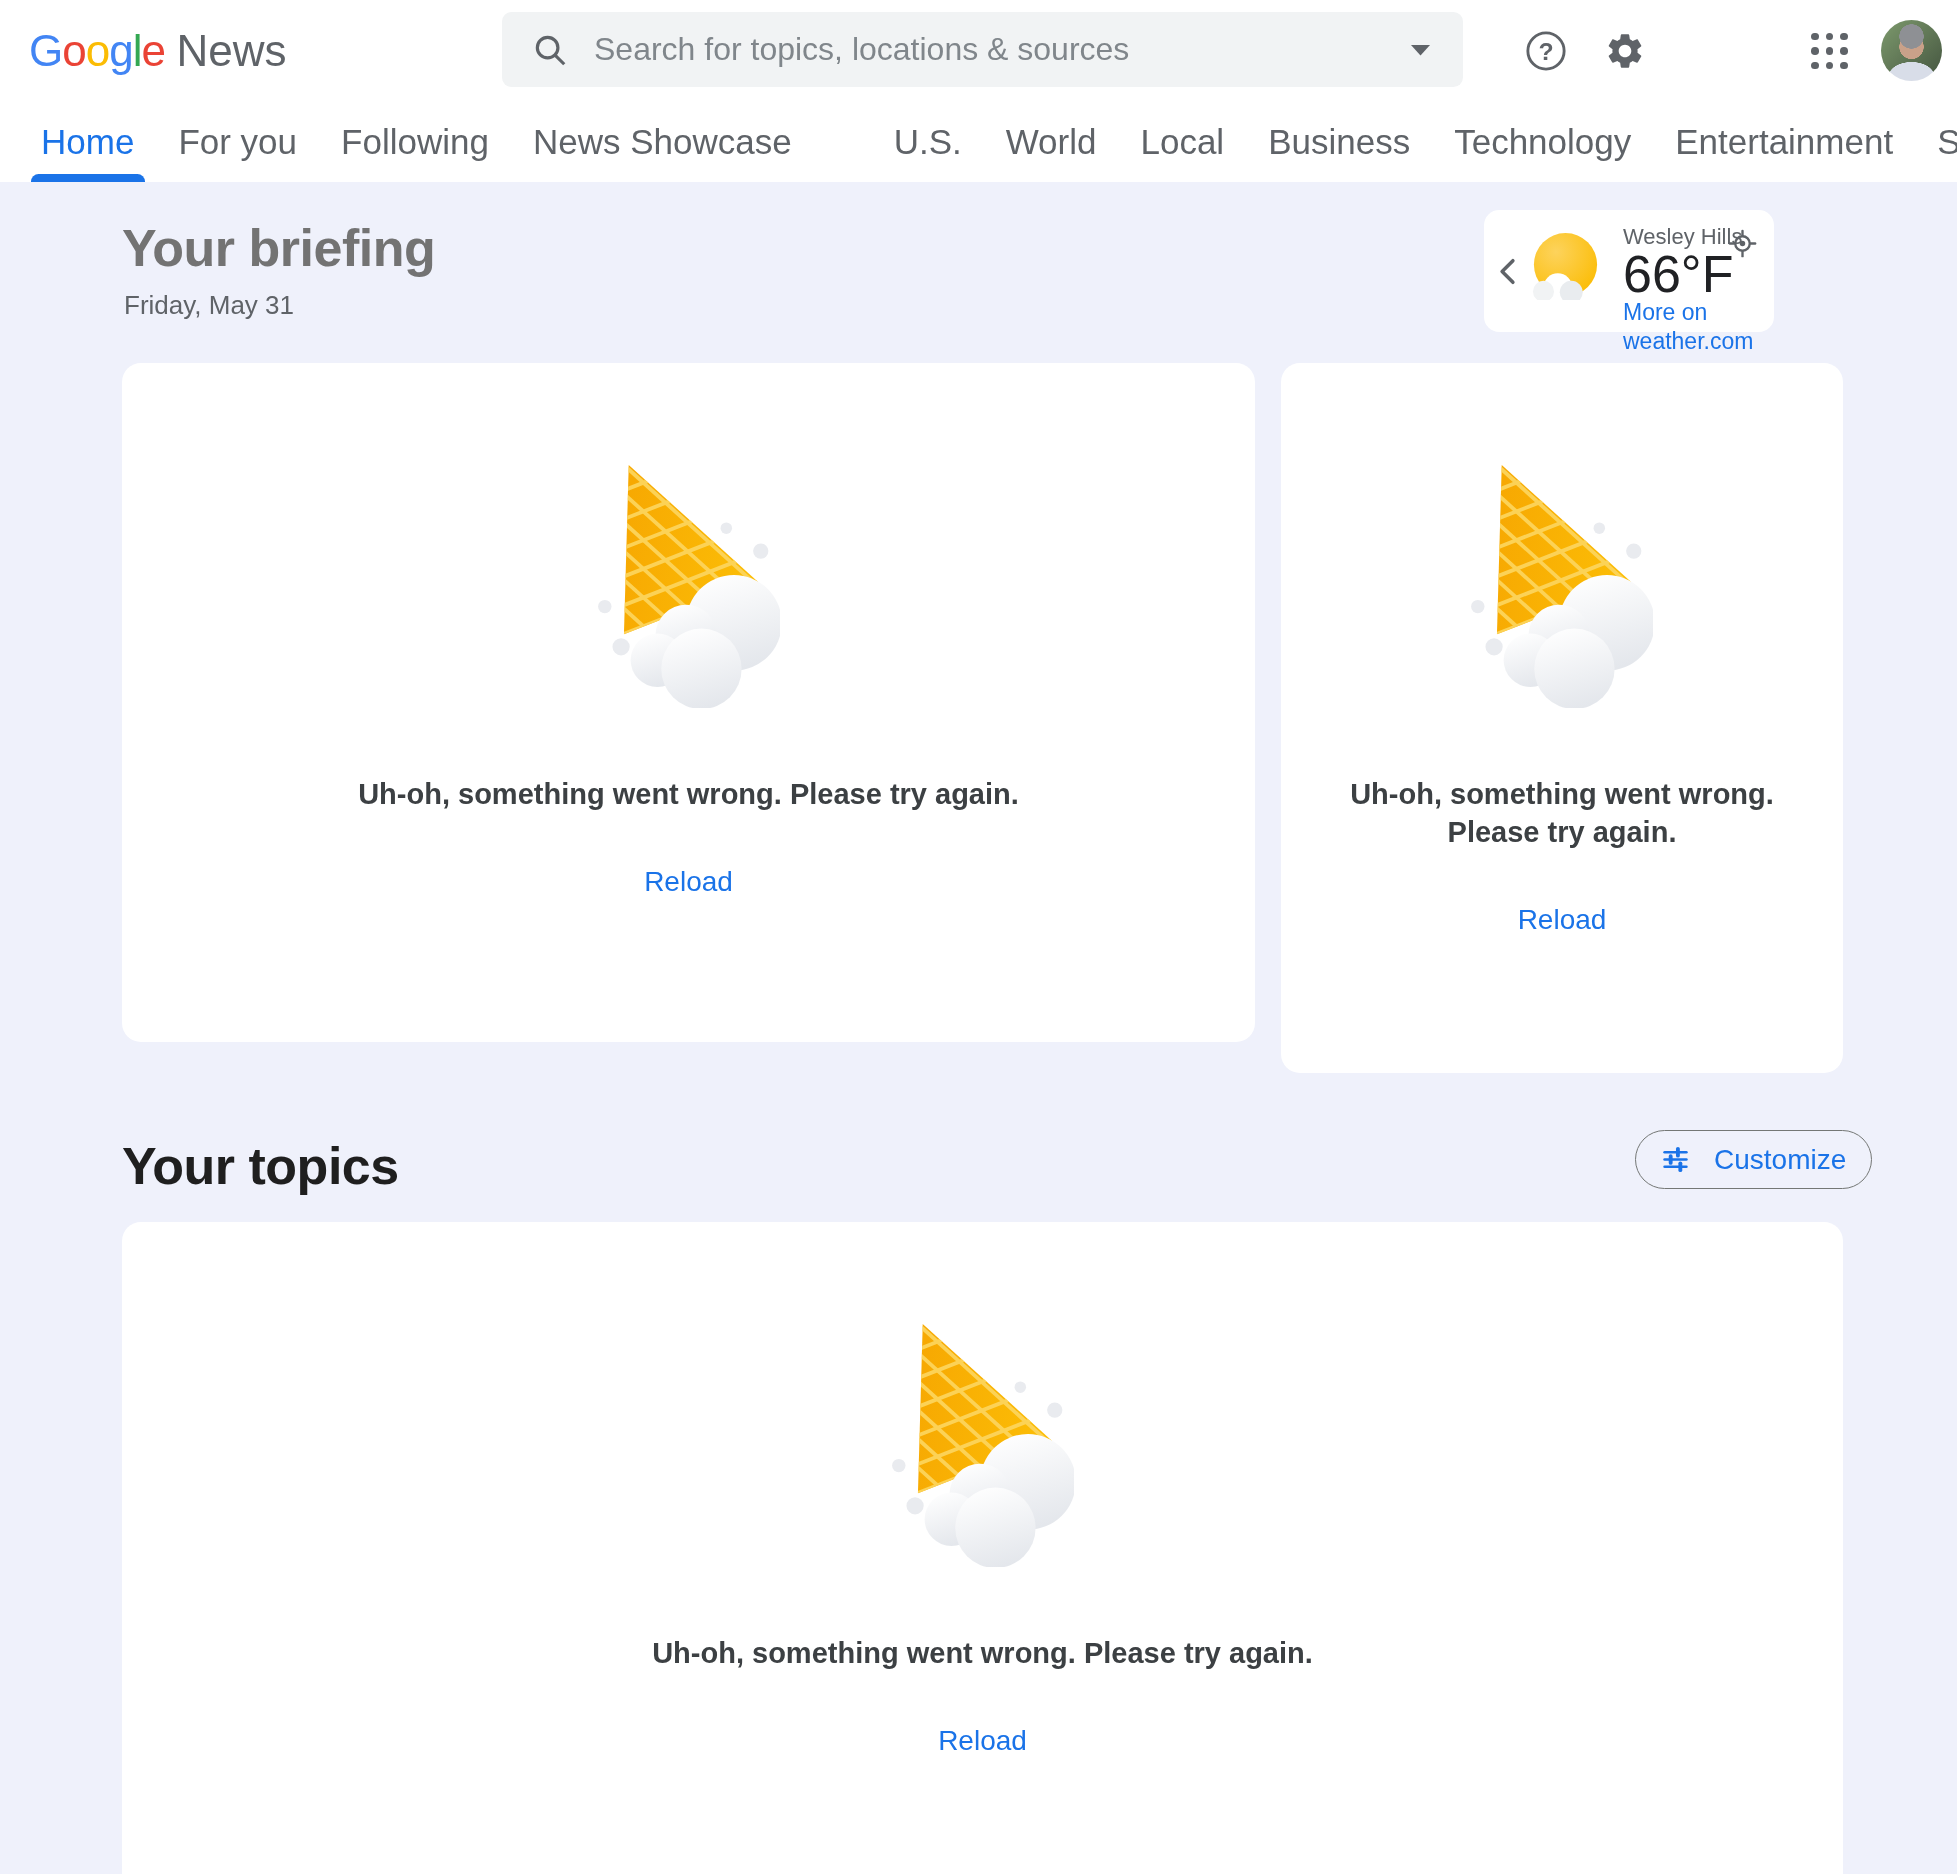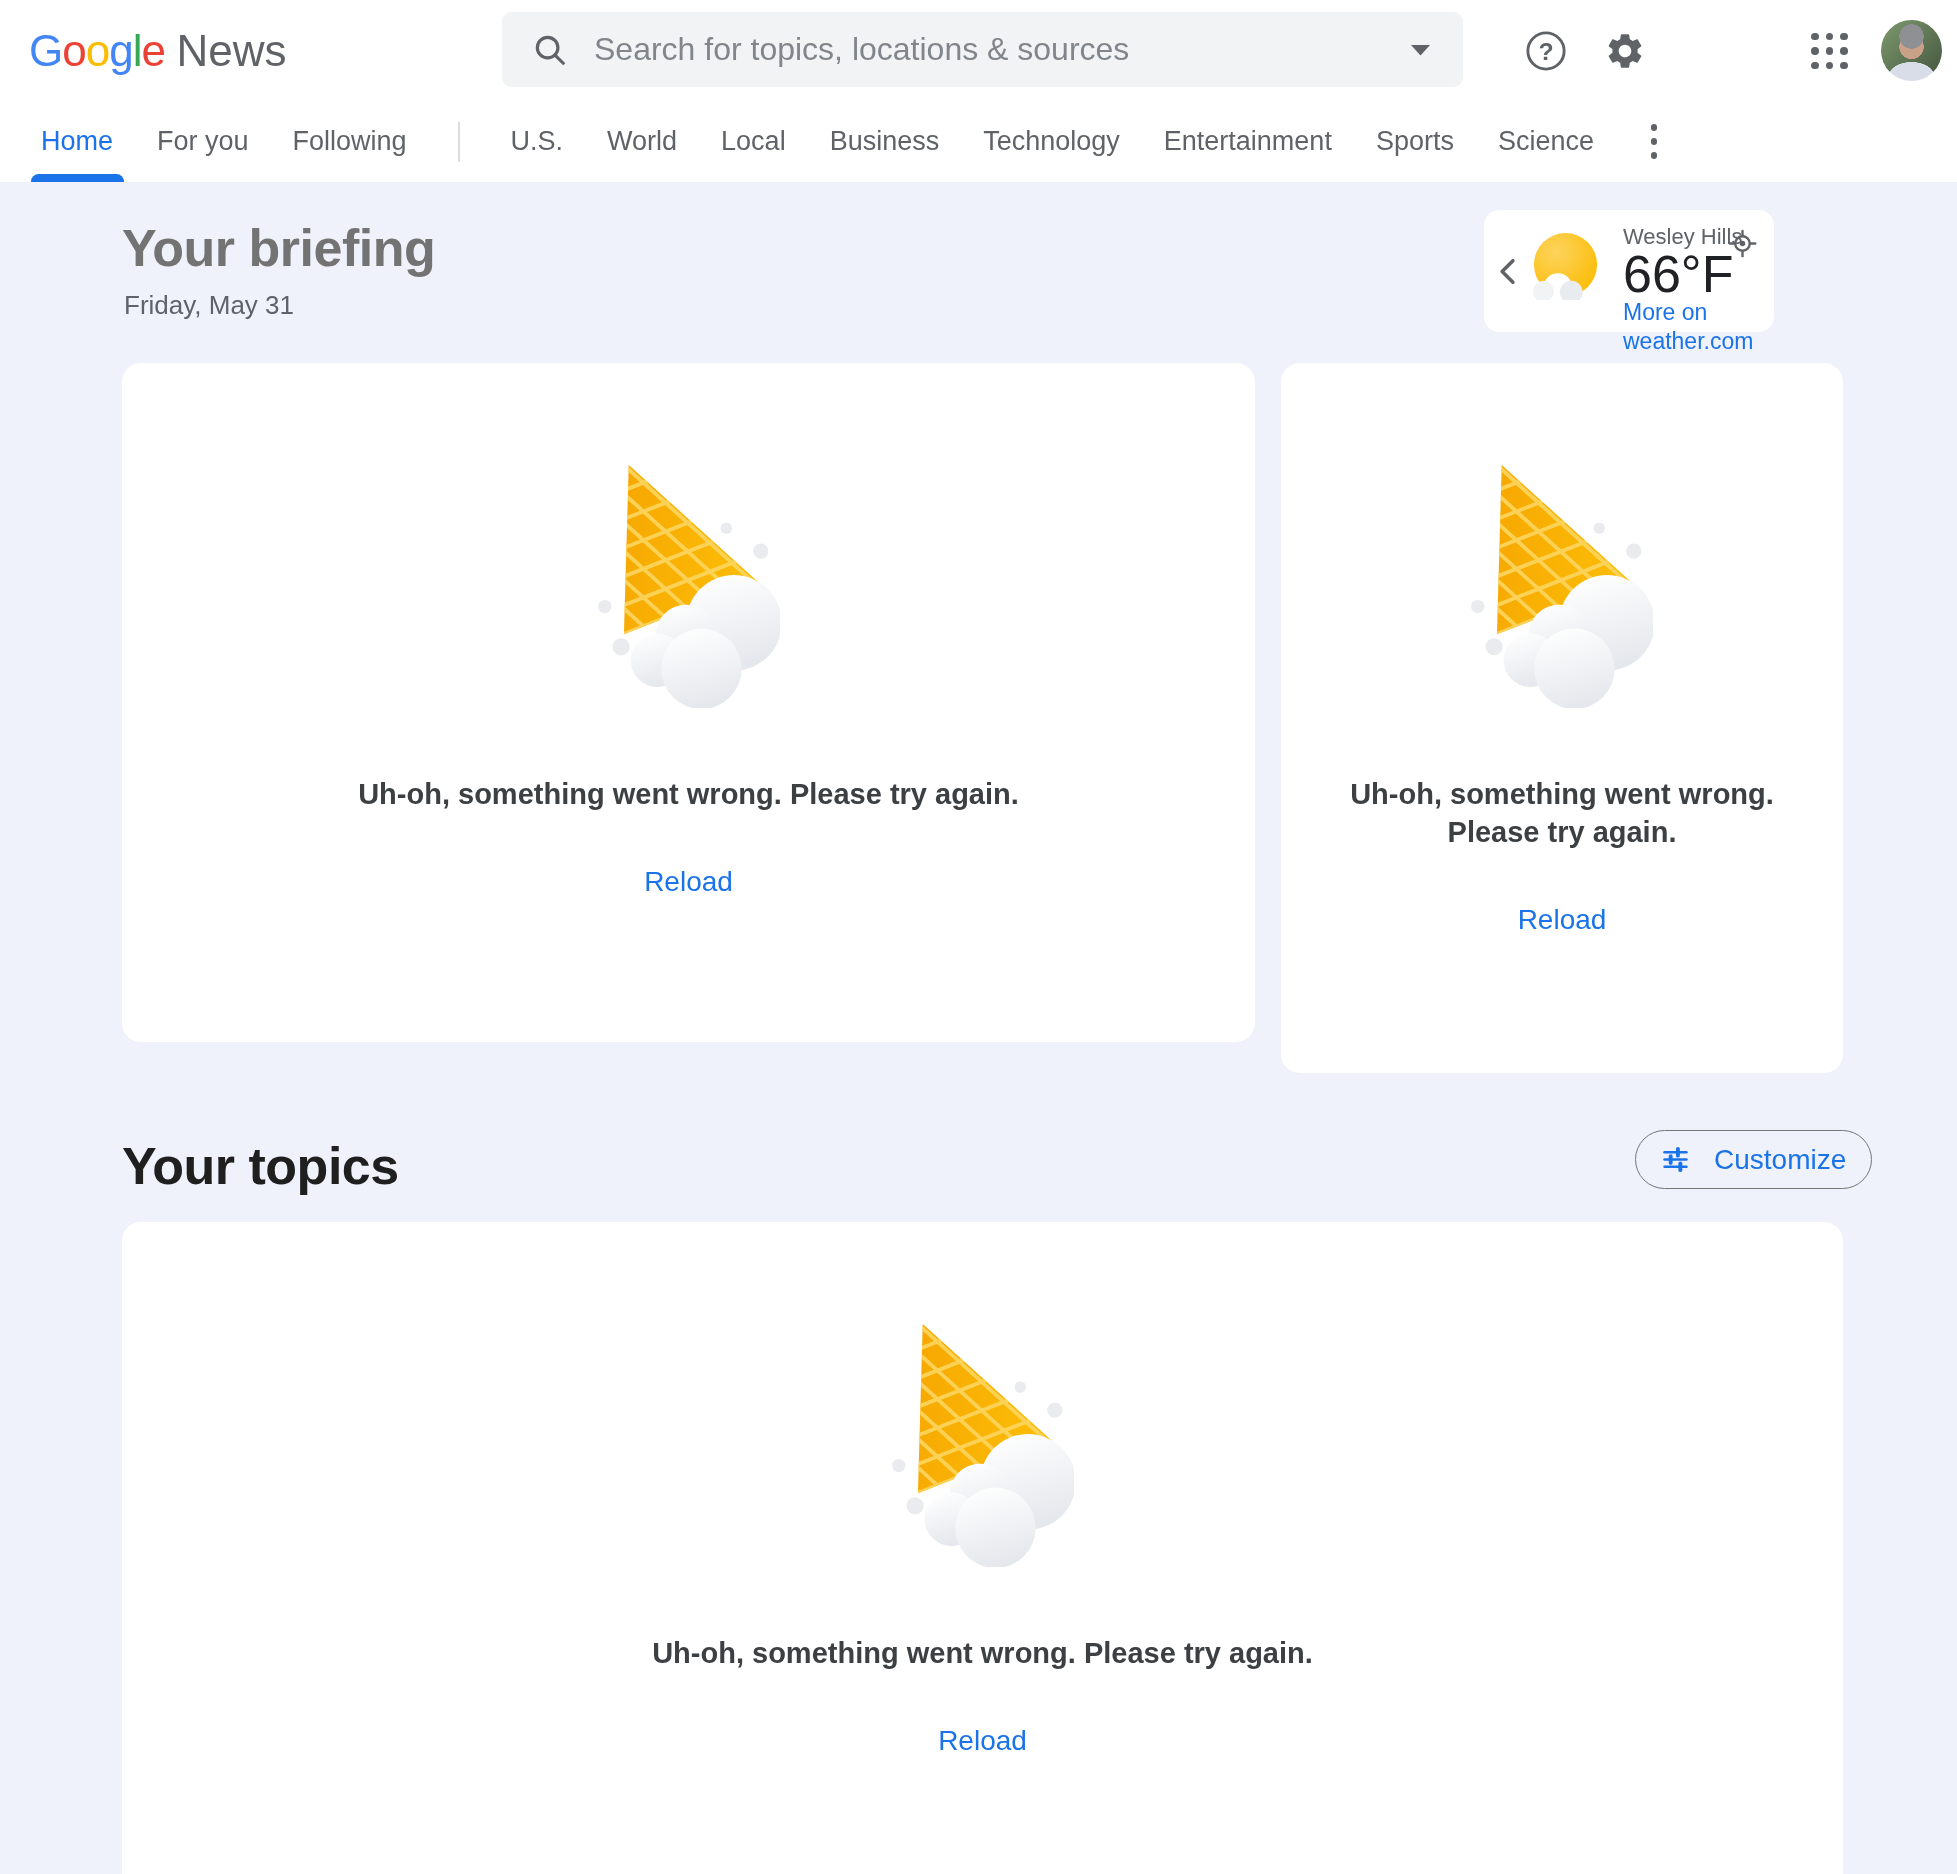--- a/index.html
+++ b/index.html
@@ -27,21 +27,21 @@
   .avatar { left:1881px; top:20px; width:61px; height:61px; border-radius:50%;
     background-image:
       radial-gradient(circle 12.4px at 50% 27%, #8e9094 97%, transparent),
       radial-gradient(circle 12.4px at 50% 44%, #c9a189 97%, transparent),
       radial-gradient(ellipse 23px 14.3px at 50% 92%, #d8dde8 97%, transparent),
       linear-gradient(135deg,#7d9a6d,#44543f);
   }
 
   
   .nav { position:absolute; left:0; top:101px; width:1958px; height:81px; background:#fff; display:flex; align-items:center; padding-left:19px; z-index:5; }
-  .tab { position:relative; height:100%; display:flex; align-items:center; padding:0 22px; font-size:27px; color:#5f6368; cursor:pointer; white-space:nowrap; }
+  .tab { position:relative; height:100%; display:flex; align-items:center; padding:0 22px; font-size:35px; color:#5f6368; cursor:pointer; white-space:nowrap; }
   .tab.active { color:#1a73e8; font-weight:500; }
   .tab.active::after { content:""; position:absolute; left:11.5px; right:11.5px; bottom:0; height:7.6px; background:#1a73e8; border-radius:7.6px 7.6px 0 0; }
   .nav-divider { width:1.9px; height:40px; background:#dadce0; margin:0 29px; }
   .more-btn { margin-left:25px; display:flex; flex-direction:column; gap:7.6px; padding:9.6px; cursor:pointer; }
   .more-btn i { width:6.7px; height:6.7px; border-radius:50%; background:#5f6368; }
 
   
   .briefing-title { position:absolute; left:122px; top:218px; font-size:52px; color:#737373; letter-spacing:-0.5px; }
   .briefing-date { position:absolute; left:124px; top:290px; font-size:26px; color:#5f6368; }
 
@@ -168,20 +168,21 @@
       <i></i>
   </div>
 
   <div class="iconbtn avatar"></div>
 </header>
 
 <nav class="nav">
   <a class="tab active">Home</a>
   <a class="tab">For you</a>
   <a class="tab">Following</a>
+  <a class="tab">News Showcase</a>
   <span class="nav-divider"></span>
   <a class="tab">U.S.</a>
   <a class="tab">World</a>
   <a class="tab">Local</a>
   <a class="tab">Business</a>
   <a class="tab">Technology</a>
   <a class="tab">Entertainment</a>
   <a class="tab">Sports</a>
   <a class="tab">Science</a>
   <span class="more-btn">

